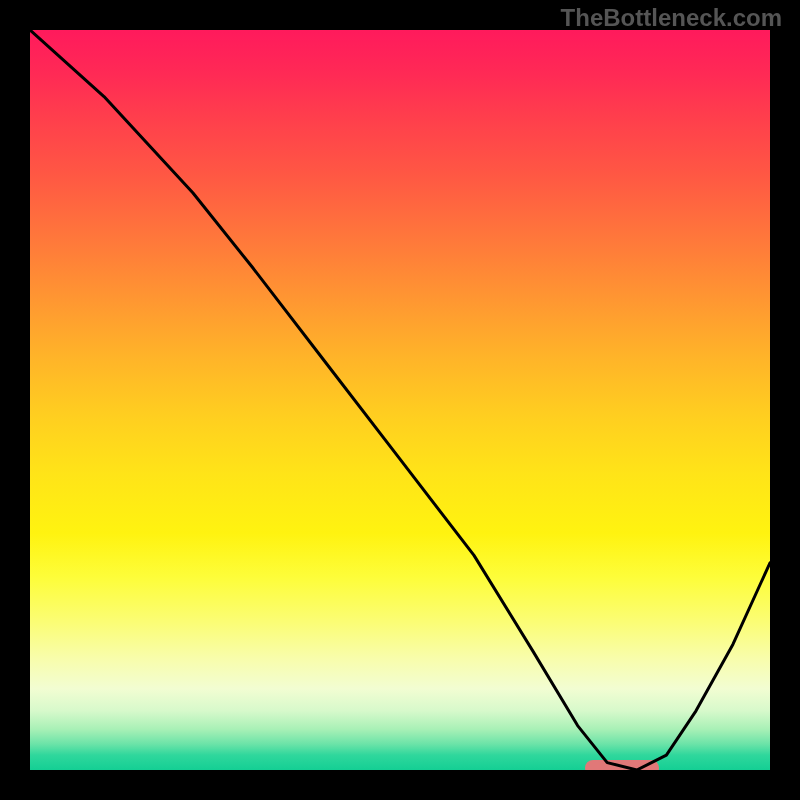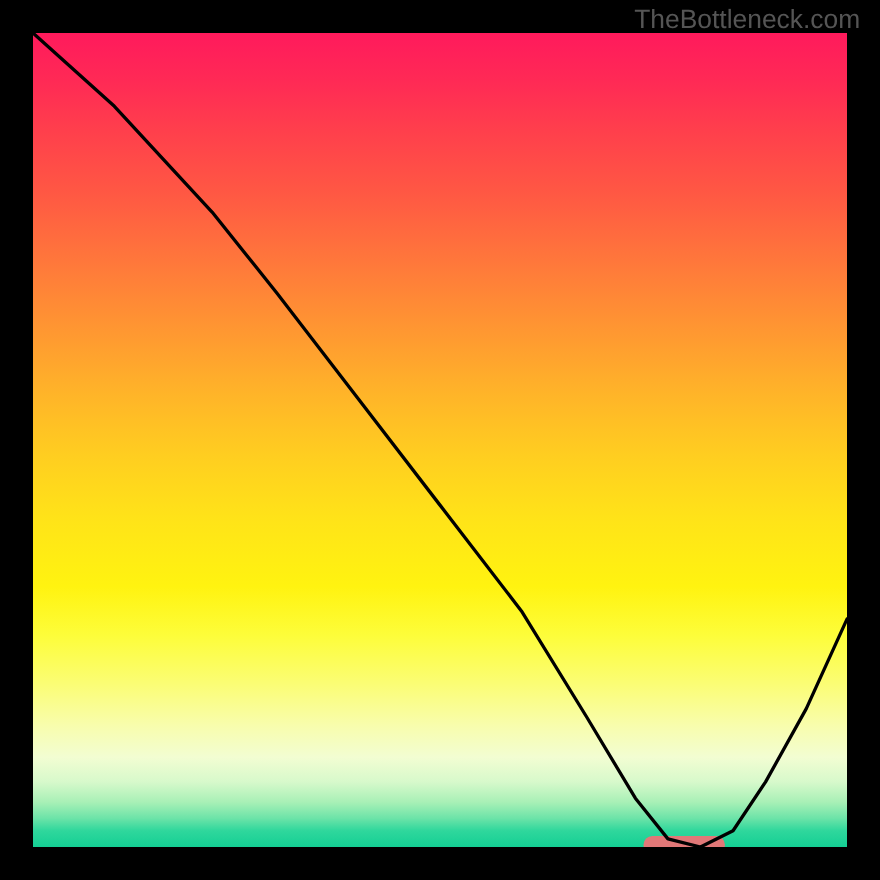--- a/index.html
+++ b/index.html
@@ -9,21 +9,21 @@
     background: #000;
     position: relative;
     font-family: Arial, sans-serif;
   }
   .watermark {
     position: absolute;
     top: 4px;
     right: 18px;
     color: #555;
     font-size: 24px;
-    font-weight: normal;
+    font-weight: bold;
     z-index: 10;
   }
   .plot-area {
     position: absolute;
     left: 30px;
     top: 30px;
     width: 740px;
     height: 740px;
     overflow: hidden;
   }

